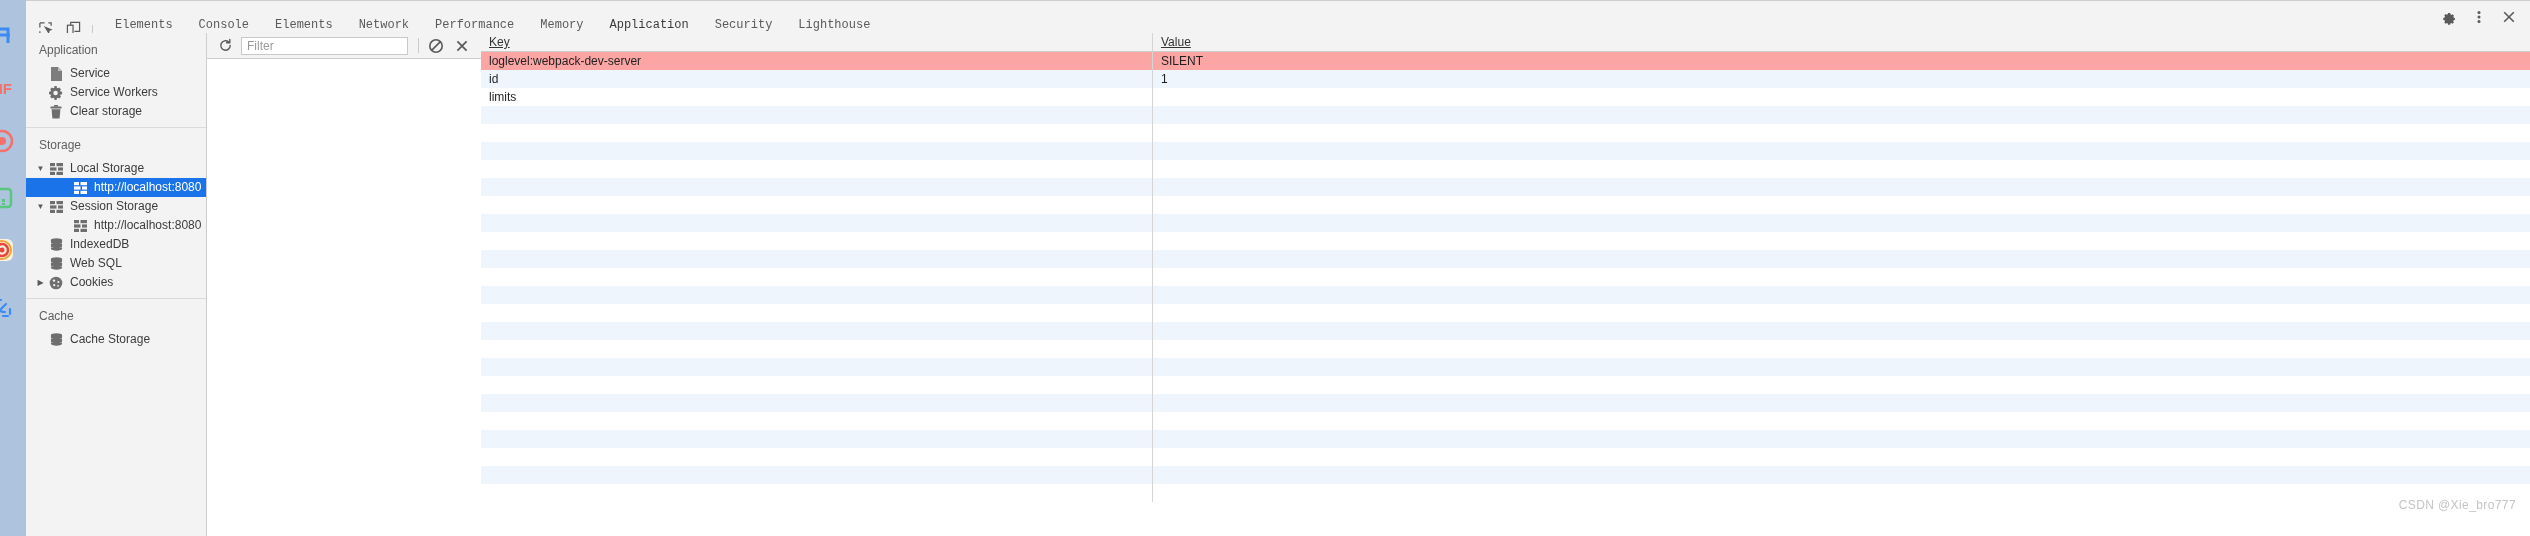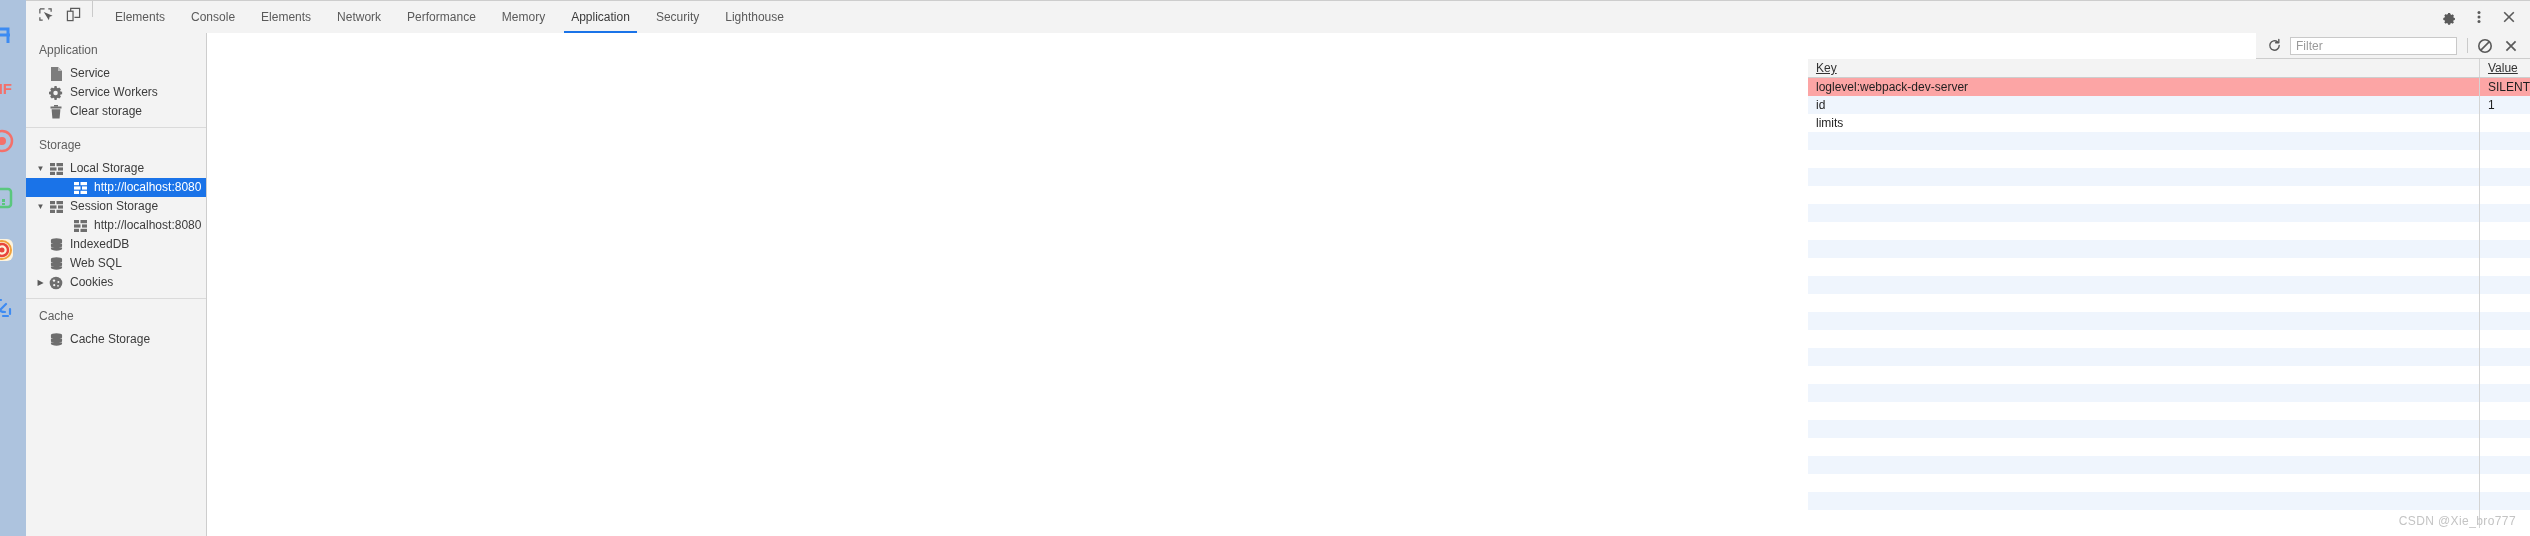--- a/index.html
+++ b/index.html
@@ -43,23 +43,24 @@
     box-sizing: border-box;
   }
 
   
   #tabbar {
     position: relative;
     height: 41px;
     background: #f3f3f3;
     border-bottom: 1px solid #cdcdcd;
     display: flex;
-    align-items: flex-start;
+    align-items: flex-end;
     padding-left: 5px;
     box-sizing: border-box;
+    font-family: Liberation Mono, monospace;
   }
   .tb-icon-btn {
     width: 28px; height: 26px;
     display: flex; align-items: center; justify-content: center;
     border-radius: 2px;
   }
   .tb-sep {
     width: 1px; height: 16px;
     background: #cacaca;
     margin: 0 9px 0 5px;
@@ -153,24 +154,22 @@
     display: flex;
     align-items: center;
     justify-content: center;
   }
   .sb-label { line-height: 19px; }
 
   
   #main {
     flex: 1 1 auto;
     display: flex;
-    flex-direction: column;
     background: #ffffff;
     min-width: 0;
-    align-items: flex-end;
   }
   #filterbar {
     height: 26px;
     flex: 0 0 26px;
     background: #f3f3f3;
     border-bottom: 1px solid #cdcdcd;
     display: flex;
     align-items: center;
     padding: 0 6px;
     box-sizing: border-box;
@@ -245,21 +244,21 @@
   .grid-head .cell-key,
   .grid-head .cell-val { line-height: 19px; }
   .row-selected { background: #fca5a5; }
   .row-odd  { background: #eff5fd; }
   .row-even { background: #ffffff; }
 
   
   #watermark {
     position: absolute;
     right: 14px;
-    bottom: 8px;
+    bottom: 24px;
     font-size: 12px;
     color: #c4c4c4;
     letter-spacing: 0.4px;
     white-space: nowrap;
   }
 </style>
 </head>
 <body>
 
 <div id="ext-strip">

